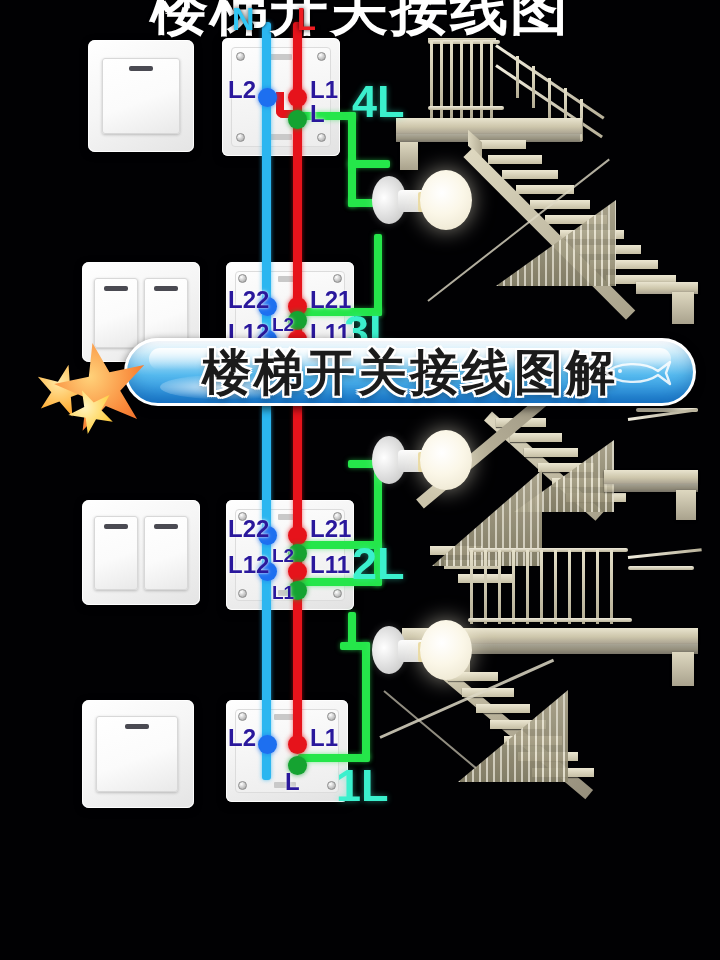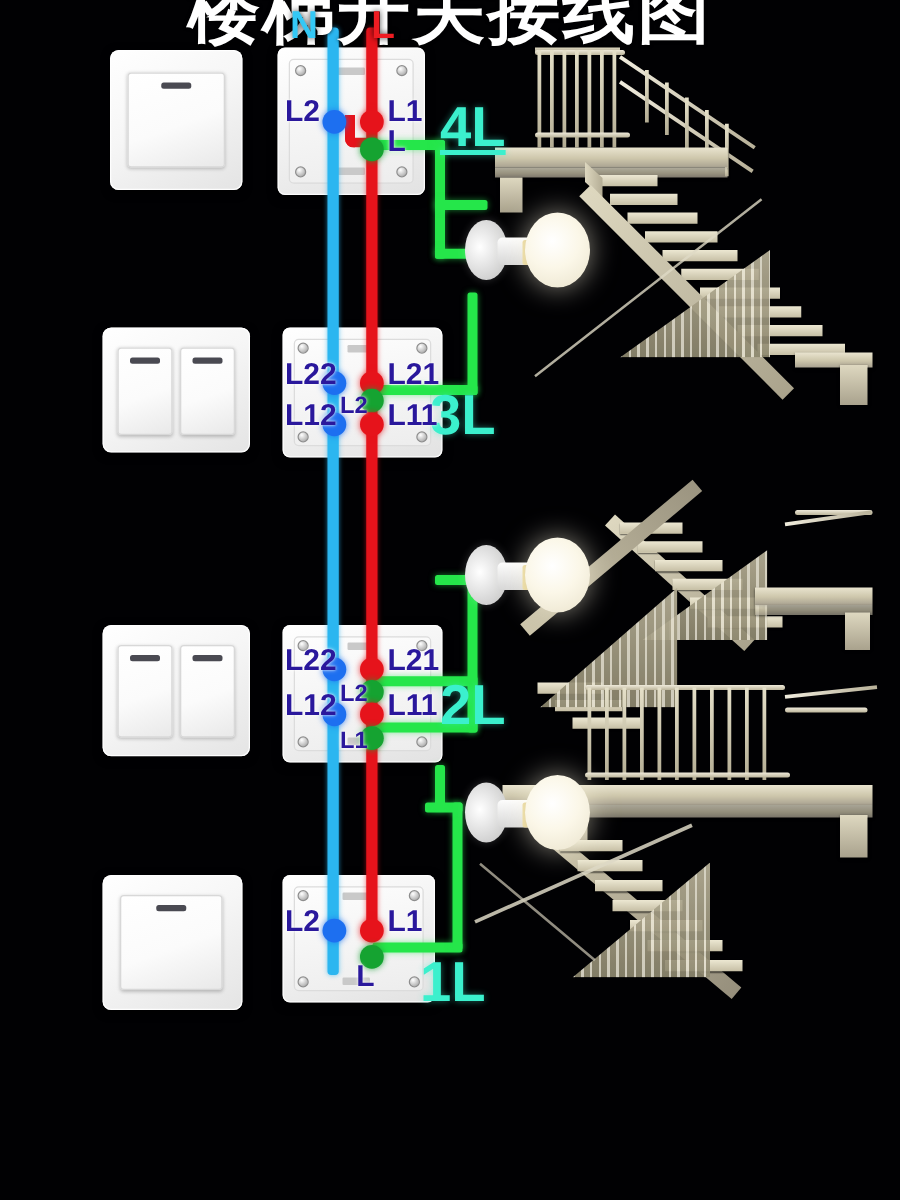--- a/index.html
+++ b/index.html
@@ -538,24 +538,36 @@
   <span class="tl" style="left:310px; top:515px;">L21</span>
   <span class="tl sm" style="left:272px; top:545px;">L2</span>
   <span class="tl" style="left:228px; top:551px;">L12</span>
   <span class="tl" style="left:310px; top:551px;">L11</span>
   <span class="tl sm" style="left:272px; top:582px;">L1</span>
 
   <span class="tl" style="left:228px; top:724px;">L2</span>
   <span class="tl" style="left:310px; top:724px;">L1</span>
   <span class="tl" style="left:285px; top:768px;">L</span>
 
-  <span class="floor-label" style="left:352px; top:76px;text-decoration:underline;">4L</span>
+  <span class="floor-label" style="left:352px; top:76px;">4L</span>
   <span class="floor-label" style="left:344px; top:306px;">3L</span>
   <span class="floor-label" style="left:352px; top:538px;">2L</span>
   <span class="floor-label" style="left:336px; top:760px;">1L</span>
 
   <span class="supply-label supply-n">N</span>
   <span class="supply-label supply-l">L</span>
 
   <div class="top-title">楼梯开关接线图</div>
 
+  <div class="banner">
+    <div class="banner-pill"></div>
+    <div class="water-swirl"></div>
+    <svg class="fish" viewBox="0 0 74 30">
+      <path d="M6 15 C16 4, 44 3, 58 13 L70 4 L66 15 L70 26 L58 17 C44 27, 16 26, 6 15 Z" fill="none" stroke="#ffffff" stroke-width="2.4" stroke-linejoin="round"></path>
+      <circle cx="20" cy="13" r="2" fill="#ffffff"></circle>
+    </svg>
+    <div class="star mid"></div>
+    <div class="star big"></div>
+    <div class="star small"></div>
+    <div class="banner-text">楼梯开关接线图解</div>
+  </div>
 
 </div>
 
 </body></html>

